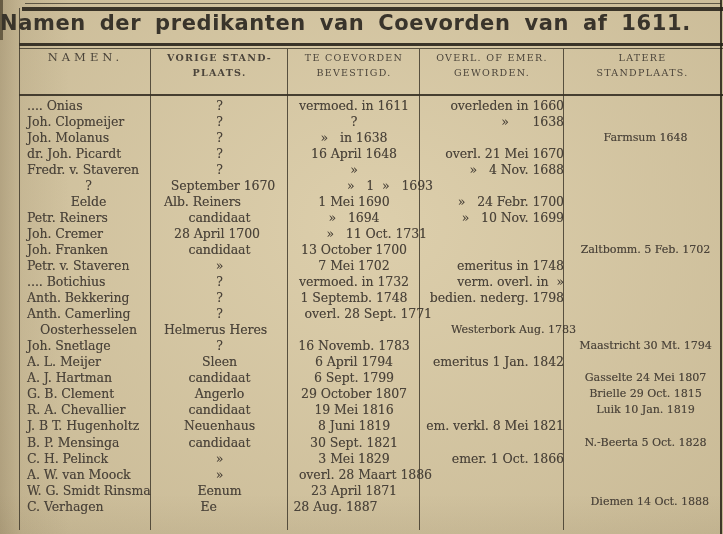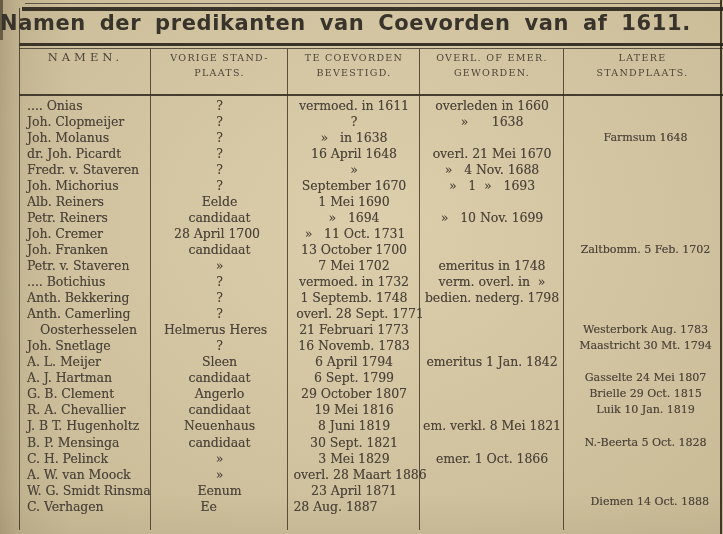--- a/index.html
+++ b/index.html
@@ -37,35 +37,35 @@
 
   #table-header{
     position:absolute;left:20px;top:50px;width:701px;height:44px;
     display:flex;color:#4b443a;
   }
   .hcell{display:flex;flex-direction:column;justify-content:flex-start;align-items:center;text-align:center;}
   .hcell .hline{font-size:9.5px;letter-spacing:1.3px;line-height:15px;white-space:pre;}
   .hcell .hline:empty{display:none;}
   .hc1 .hline{font-size:11.5px;letter-spacing:4px;}
   .hc1{width:131px;}
-  .hc2{width:137px;}
+  .hc2{width:137px;font-weight:bold;}
   .hc3{width:132px;}
   .hc4{width:144px;}
   .hc5{width:157px;}
 
   #table-body{position:absolute;left:20px;top:97px;width:701px;}
   .row{display:flex;height:16.05px;align-items:center;}
   .cell{
     white-space:pre;font-size:12.4px;line-height:15px;
     color:#4a433a;text-shadow:0.2px 0.2px 0.35px rgba(64,54,40,0.45);
   }
   .c1{width:131px;padding-left:7px;box-sizing:border-box;text-align:left;}
   .c2{width:137px;text-align:center;}
   .c3{width:132px;text-align:center;}
-  .c4{width:144px;text-align:center;}
+  .c4{width:144px;text-align:right;}
   .c5{width:157px;padding-left:6px;box-sizing:border-box;text-align:center;font-size:11px;}
   .c5.up{position:relative;top:-5px;margin-left:39px;}
 </style>
 </head>
 <body>
 
 <div id="clipping">
 
   <div id="edge-smudge"></div>
   <div class="rule" id="rule-top-thin"></div>
@@ -131,30 +131,30 @@
         <div class="cell c5"></div>
       </div>
       <div class="row">
         <div class="cell c1">Fredr. v. Staveren</div>
         <div class="cell c2">?</div>
         <div class="cell c3">»</div>
         <div class="cell c4">»   4 Nov. 1688</div>
         <div class="cell c5"></div>
       </div>
       <div class="row">
-        <div class="cell c1">Joh. Michorius</div>
         <div class="cell c2">?</div>
         <div class="cell c3">September 1670</div>
         <div class="cell c4">»   1  »   1693</div>
         <div class="cell c5"></div>
       </div>
       <div class="row">
+        <div class="cell c2">Eelde</div>
         <div class="cell c1">Alb. Reiners</div>
-        <div class="cell c2">Eelde</div>
         <div class="cell c3">1 Mei 1690</div>
+        <div class="cell c4">»   24 Febr. 1700</div>
         <div class="cell c5"></div>
       </div>
       <div class="row">
         <div class="cell c1">Petr. Reiners</div>
         <div class="cell c2">candidaat</div>
         <div class="cell c3">»   1694</div>
         <div class="cell c4">»   10 Nov. 1699</div>
         <div class="cell c5"></div>
       </div>
       <div class="row">
@@ -193,21 +193,20 @@
       </div>
       <div class="row">
         <div class="cell c1">Anth. Camerling</div>
         <div class="cell c2">?</div>
         <div class="cell c4">overl. 28 Sept. 1771</div>
         <div class="cell c5"></div>
       </div>
       <div class="row">
         <div class="cell c2">Oosterhesselen</div>
         <div class="cell c1">Helmerus Heres</div>
-        <div class="cell c3">21 Februari 1773</div>
         <div class="cell c4"></div>
         <div class="cell c5">Westerbork Aug. 1783</div>
       </div>
       <div class="row">
         <div class="cell c1">Joh. Snetlage</div>
         <div class="cell c2">?</div>
         <div class="cell c3">16 Novemb. 1783</div>
         <div class="cell c4"></div>
         <div class="cell c5">Maastricht 30 Mt. 1794</div>
       </div>

